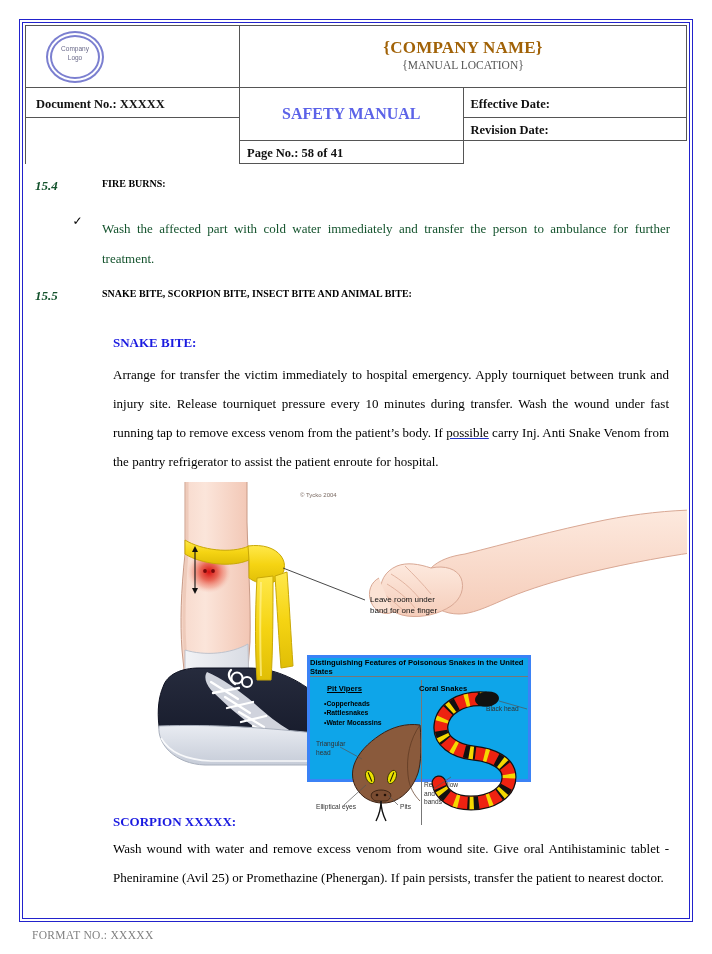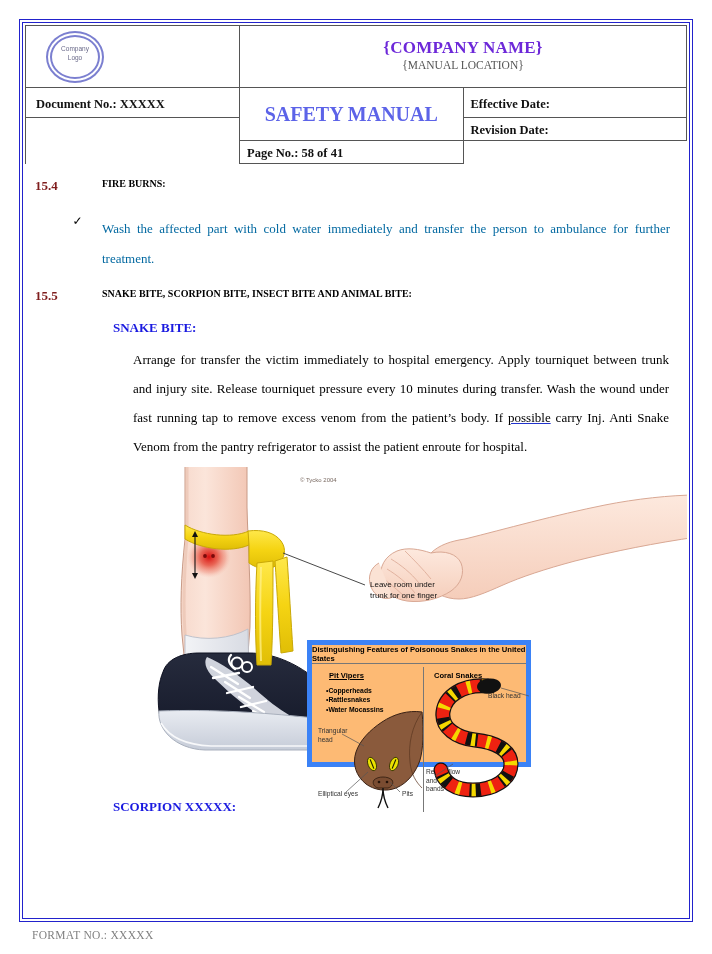--- a/index.html
+++ b/index.html
@@ -74,90 +74,91 @@
     text-align: center;
     font-family: "Liberation Sans", sans-serif;
     font-size: 6.5px;
     line-height: 9px;
     color: #6a6a8a;
   }
 
   .company-name {
     font-size: 17px;
     font-weight: bold;
-    color: #6d28d9;
+    color: #a16207;
     letter-spacing: 0.2px;
     line-height: 21px;
   }
   .company-location {
     font-size: 11.5px;
     color: #555555;
     line-height: 15px;
   }
 
   .doc-no-cell { width: 214px; height: 30px; padding: 2px 0 2px 10px !important; }
   .sm-cell { width: 234px; text-align: center; }
   .eff-cell, .revdate-cell, .page-cell { padding: 2px 0 2px 7px !important; height: 20px; }
 
   .bold-label {
     font-size: 12.5px;
     font-weight: bold;
     color: #111;
     white-space: nowrap;
   }
   .safety-manual {
-    font-size: 20px;
+    font-size: 16px;
     font-weight: bold;
     color: #5c63e8;
   }
 
   
   .body-area { padding: 0 14px 0 10px; }
 
   .sec-row { display: flex; margin-top: 14px; }
   .sec-num {
     width: 67px;
     flex: 0 0 67px;
     font-size: 13px;
     font-weight: bold;
-    color: #7f1d1d;
+    color: #14532d;
+    font-style: italic;
   }
   .sec-title {
     font-size: 10px;
     font-weight: bold;
     color: #000;
   }
 
   .bullet-row { display: flex; margin-top: 20px; padding-left: 0; }
   .bullet-mark {
     width: 67px;
     flex: 0 0 67px;
     text-align: center;
     font-size: 12px;
     color: #000;
     padding-left: 18px;
   }
   .bullet-text {
     font-size: 13px;
     line-height: 30px;
-    color: #0369a1;
+    color: #14532d;
     text-align: justify;
     flex: 1;
     padding-right: 3px;
   }
 
   .sub-head {
     margin-left: 78px;
-    margin-top: 16px;
+    margin-top: 31px;
     font-size: 13px;
     font-weight: bold;
     color: #1a1ae0;
   }
   .para {
-    margin-left: 98px;
+    margin-left: 78px;
     margin-top: 9px;
     font-size: 13px;
     line-height: 29px;
     color: #000;
     text-align: justify;
     padding-right: 4px;
   }
   .spell {
     text-decoration: underline;
     text-decoration-color: #2233cc;
@@ -181,22 +182,22 @@
     line-height: 11px;
     color: #111;
     white-space: pre-line;
   }
 
   
   .inset {
     position: absolute;
     left: 272px; top: 173px;
     width: 224px; height: 127px;
-    background: #fdba74;
-    border: 5px solid #3b82f6;
+    background: #0ea5e9;
+    border: 3px solid #3b82f6;
   }
   .inset-title {
     height: 19px;
     border-bottom: 1px solid #777;
     font-family: "Liberation Sans", sans-serif;
     font-size: 7.6px;
     font-weight: bold;
     color: #000;
     display: flex;
     align-items: center;
@@ -420,21 +421,21 @@
         <path d="M226,100 C225,132 225,166 226,194" fill="none" stroke="#fff08a" stroke-width="2" opacity="0.75"></path>
 
         <line x1="160" y1="68" x2="160" y2="108" stroke="#111" stroke-width="1.1"></line>
         <path d="M157,70 L160,64 L163,70 Z" fill="#111"></path>
         <path d="M157,106 L160,112 L163,106 Z" fill="#111"></path>
         <line x1="248" y1="86" x2="330" y2="118" stroke="#333" stroke-width="0.9"></line>
       </svg>
 
       
       <div class="note-label" style="left:335px; top:112px; width:110px;">Leave room under
-trunk for one finger</div>
+band for one finger</div>
       <div class="copyright" style="left:265px; top:10px;">© Tycko 2004</div>
 
       
       <div class="inset">
         <div class="inset-title">Distinguishing Features of Poisonous Snakes in the United States</div>
         <div class="inset-body">
           <div class="inset-divider"></div>
 
           <div class="inset-h" style="left:17px; top:7px;text-decoration:underline;">Pit Vipers</div>
           <div class="inset-bullets" style="left:14px; top:22px;">•Copperheads
@@ -461,21 +462,21 @@
             <circle cx="67" cy="118" r="1.3" fill="#231108"></circle>
             <circle cx="75" cy="118" r="1.3" fill="#231108"></circle>
 
             <path d="M71,124 C71,132 69,138 66,144 M71,124 C71,132 73,138 76,144" fill="none" stroke="#111" stroke-width="1.4"></path>
 
             <line x1="30" y1="70" x2="52" y2="82" stroke="#555" stroke-width="0.7"></line>
             <line x1="34" y1="128" x2="56" y2="108" stroke="#555" stroke-width="0.7"></line>
             <line x1="88" y1="128" x2="78" y2="118" stroke="#555" stroke-width="0.7"></line>
           </svg>
 
-          <div class="inset-h" style="left:122px; top:7px;text-align:center;">Coral Snakes</div>
+          <div class="inset-h" style="left:109px; top:7px;text-align:center;">Coral Snakes</div>
           <div class="inset-sm" style="left:176px; top:28px;">Black head</div>
           <div class="inset-sm" style="left:114px; top:104px;">Red, yellow
 and black
 bands</div>
 
           <svg width="112" height="151" viewBox="0 0 112 151" style="position:absolute; left:111px; top:0;">
             <defs>
               <path id="coralPath" d="M64,22 C40,20 22,32 20,48 C18,64 34,74 52,76
                                        C72,78 88,86 88,100 C88,116 70,126 50,126
                                        C32,126 20,118 18,106"></path>
@@ -493,17 +494,18 @@
             <ellipse cx="66" cy="22" rx="12" ry="7.5" fill="#111" transform="rotate(-6 66 22)"></ellipse>
 
             <line x1="78" y1="24" x2="106" y2="32" stroke="#555" stroke-width="0.7"></line>
             <line x1="12" y1="112" x2="30" y2="100" stroke="#555" stroke-width="0.7"></line>
           </svg>
         </div>
       </div>
     </div>
 
     <div class="sub-head scorpion">SCORPION XXXXX:</div>
+    <div class="para scorpion">Wash wound with water and remove excess venom from wound site. Give oral Antihistaminic tablet - Pheniramine (Avil 25) or Promethazine (Phenergan). If pain persists, transfer the patient to nearest doctor.</div>
 
   </div>
 </div>
 
 <div class="footer">FORMAT NO.: XXXXX</div>
 
 </body></html>

